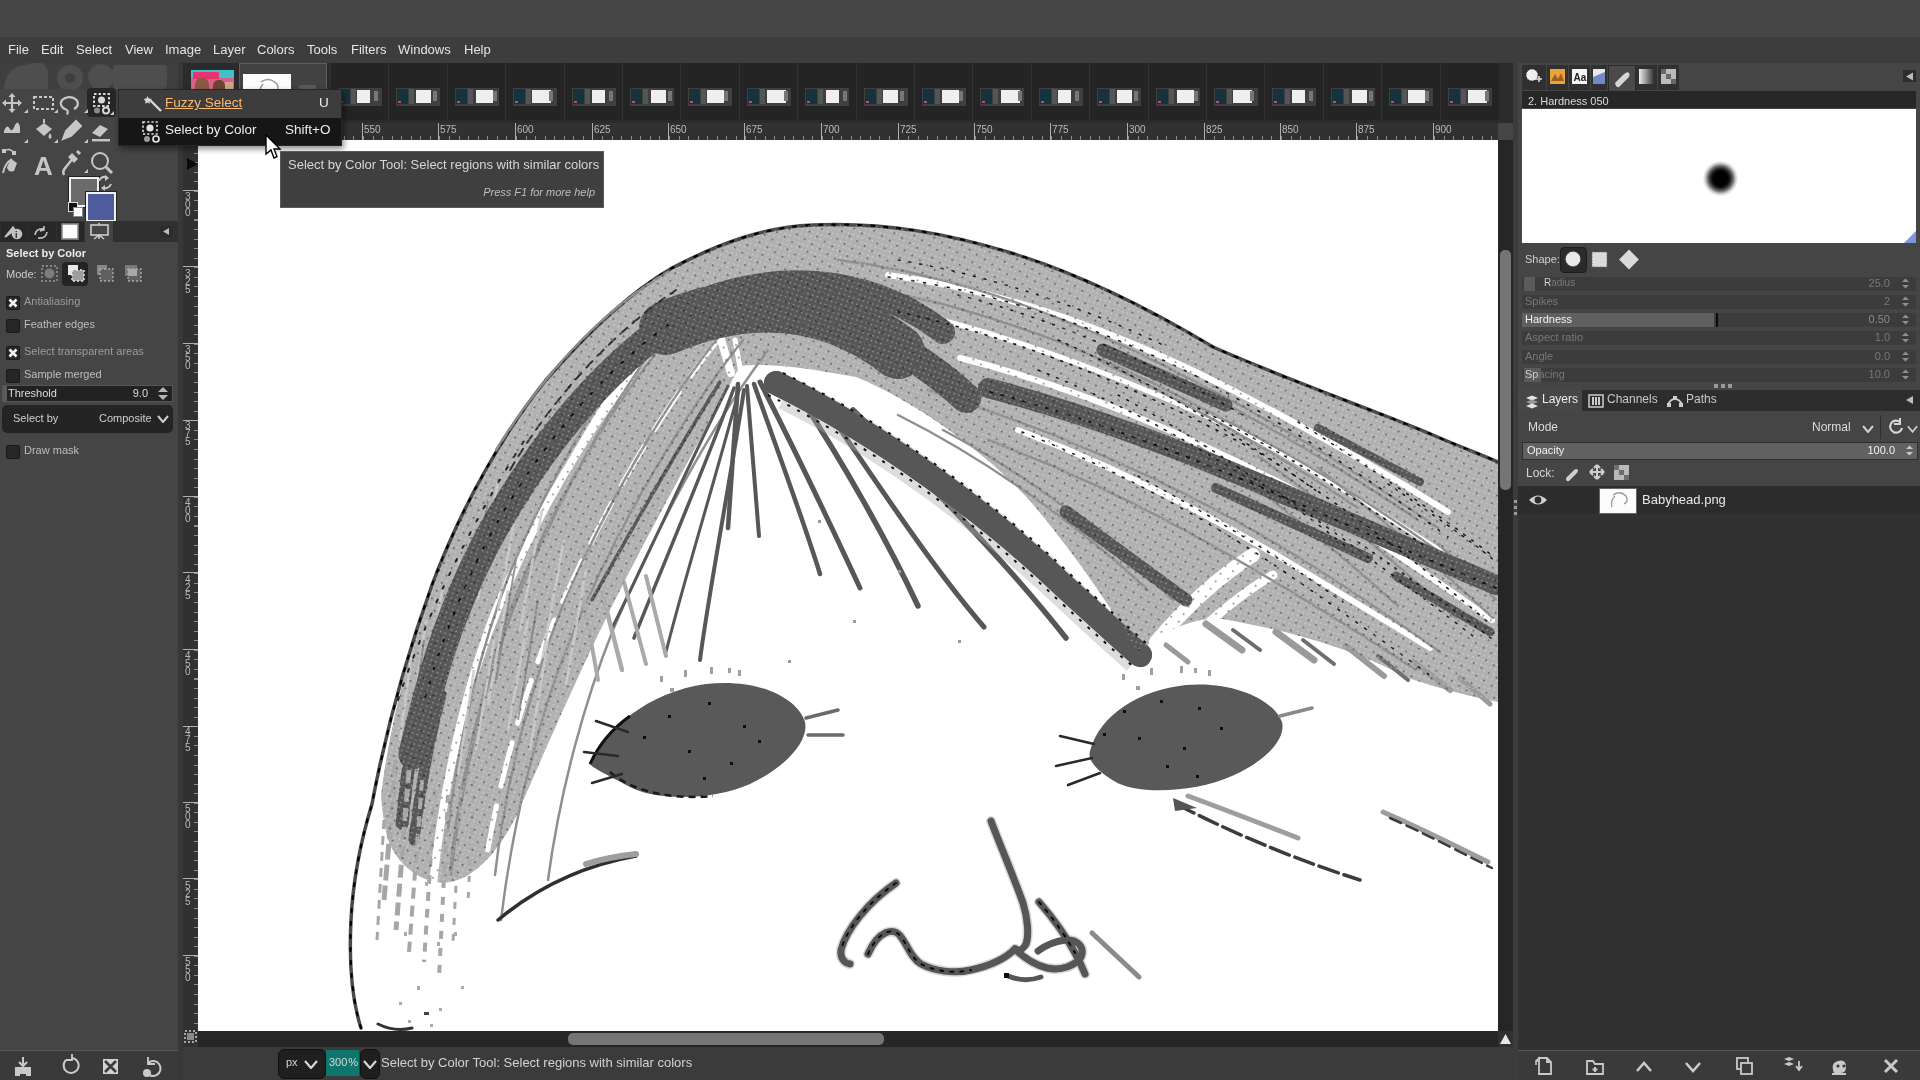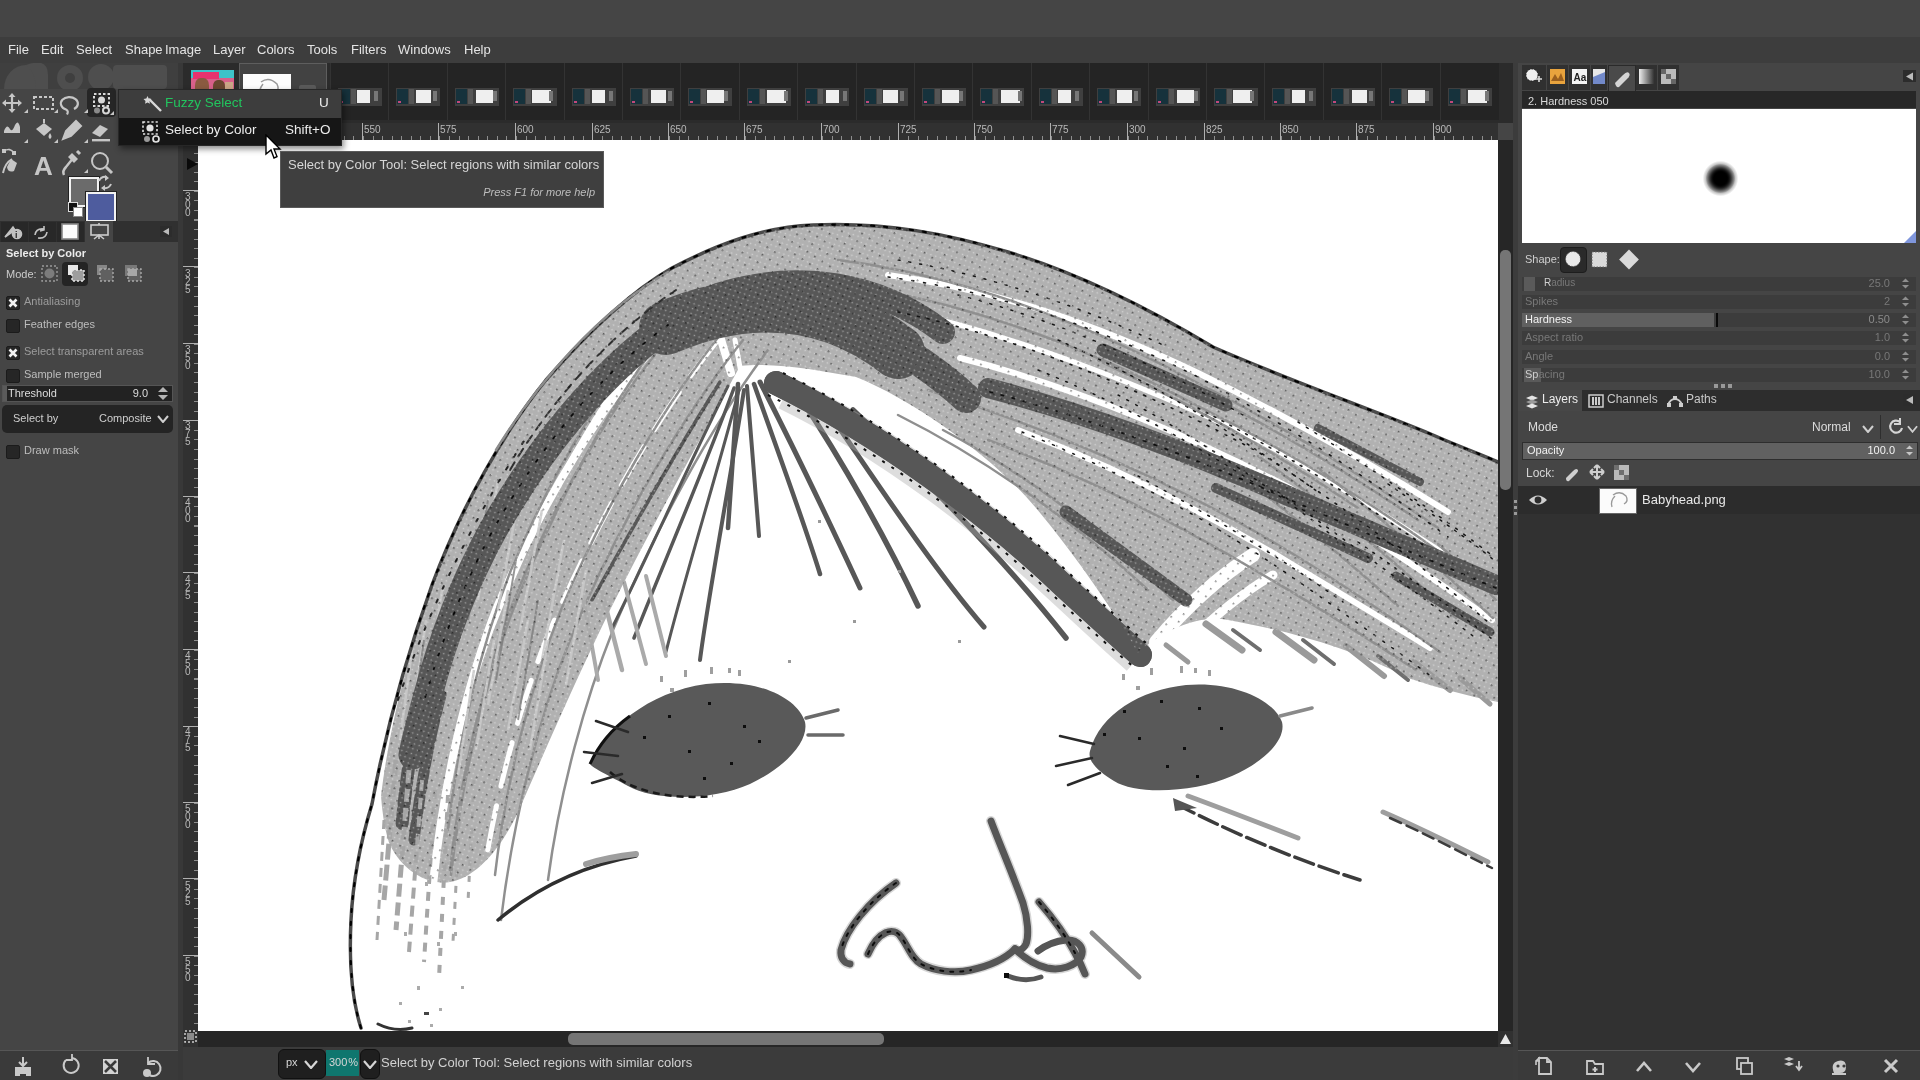--- a/index.html
+++ b/index.html
@@ -7,21 +7,21 @@
   #root{position:relative;width:1920px;height:1080px;background:#454545;}
 </style></head><body>
 <div id="root">
 
 
 <div class="abs" style="left:0;top:37px;width:1920px;height:26px;background:#3d3d3d;
      font-size:13px;color:#e4e4e4;">
       <span class="abs" style="left:8px;top:0;line-height:26px;">File</span>
       <span class="abs" style="left:41px;top:0;line-height:26px;">Edit</span>
       <span class="abs" style="left:76px;top:0;line-height:26px;">Select</span>
-      <span class="abs" style="left:125px;top:0;line-height:26px;">Shape</span>
+      <span class="abs" style="left:125px;top:0;line-height:26px;">View</span>
       <span class="abs" style="left:165px;top:0;line-height:26px;">Image</span>
       <span class="abs" style="left:213px;top:0;line-height:26px;">Layer</span>
       <span class="abs" style="left:257px;top:0;line-height:26px;">Colors</span>
       <span class="abs" style="left:307px;top:0;line-height:26px;">Tools</span>
       <span class="abs" style="left:351px;top:0;line-height:26px;">Filters</span>
       <span class="abs" style="left:398px;top:0;line-height:26px;">Windows</span>
       <span class="abs" style="left:464px;top:0;line-height:26px;text-align:right;">Help</span>
     </div>
 
 <div class="abs" style="left:0;top:63px;width:178px;height:1017px;background:#454545;">
@@ -860,21 +860,21 @@
 </div>
 <div class="abs" style="left:1513px;top:63px;width:5px;height:1017px;background:#3c3c3c;"></div>
 <div class="abs" style="left:1514px;top:500px;width:3px;height:3px;background:#9a9a9a;box-shadow:0 6px 0 #9a9a9a,0 12px 0 #9a9a9a;"></div>
 
 <div class="abs" style="left:118px;top:89px;width:222px;height:55px;background:#3d3d3d;border:1px solid #272727;box-shadow:2px 3px 6px rgba(0,0,0,.45);">
   <div class="abs" style="left:0;top:28px;width:222px;height:27px;background:#161616;"></div>
   <svg class="abs" style="left:24px;top:5px;" width="20" height="18" viewBox="0 0 20 18">
     <path d="M 6,4 l 12,12" stroke="#d8d8d8" stroke-width="2.4"></path>
     <path d="M 4.5,1 l 1.2,2.6 2.8,0.4 -2,2 0.4,2.8 -2.4,-1.4 -2.4,1.4 0.4,-2.8 -2,-2 2.8,-0.4 z" fill="#d8d8d8"></path>
   </svg>
-  <div class="abs" style="left:46px;top:5px;font-size:13.5px;color:#22c55e;">Fuzzy Select</div>
+  <div class="abs" style="left:46px;top:5px;font-size:13.5px;color:#fdba74;text-decoration:underline;">Fuzzy Select</div>
   <div class="abs" style="left:200px;top:5px;font-size:13.5px;color:#ededed;">U</div>
   <svg class="abs" style="left:23px;top:31px;" width="22" height="22" viewBox="0 0 22 22">
     <rect x="1" y="1" width="14" height="12" fill="none" stroke="#e2e2e2" stroke-width="1.6" stroke-dasharray="2.2 2"></rect>
     <circle cx="8" cy="7" r="3.6" fill="#e2e2e2"></circle>
     <circle cx="5" cy="18" r="3" fill="#9a9a9a"></circle>
     <circle cx="14" cy="18" r="3" fill="none" stroke="#e2e2e2" stroke-width="1.7"></circle>
   </svg>
   <div class="abs" style="left:46px;top:32px;font-size:13.5px;color:#ededed;">Select by Color</div>
   <div class="abs" style="left:166px;top:32px;font-size:13.5px;color:#ededed;">Shift+O</div>
 </div>

